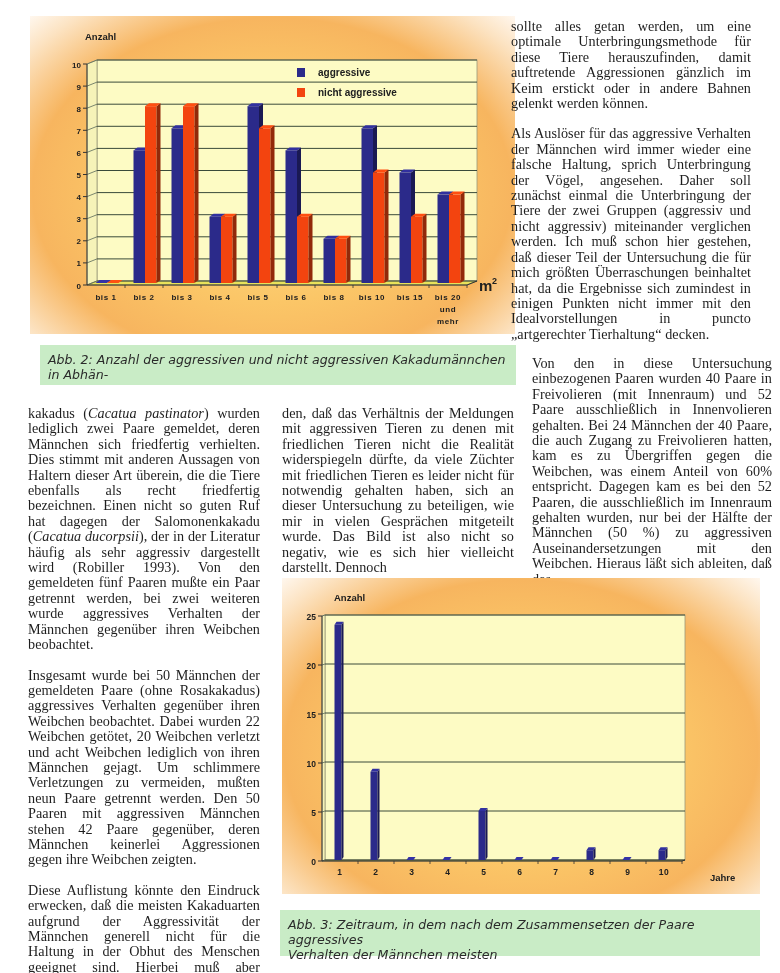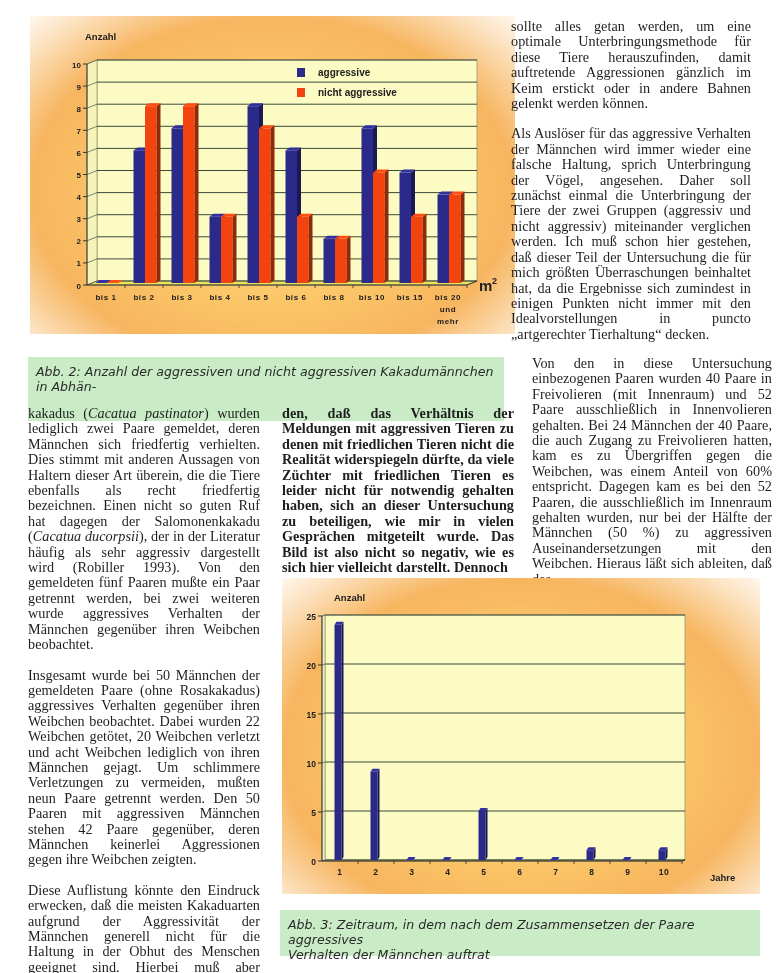--- a/index.html
+++ b/index.html
@@ -175,42 +175,42 @@
       <polygon points="419,178.6 423,175.6 434.5,175.6 430.5,178.6" fill="rgb(279,78,17)"></polygon>
       <text x="449" y="275" font-size="15" class="axis-text">m</text>
       <text x="462" y="268" font-size="9" class="axis-text">2</text>
       <rect x="267" y="52" width="8" height="9" fill="#2b2a8a"></rect>
       <text x="288" y="60" font-size="10" class="axis-text">aggressive</text>
       <rect x="267" y="72" width="8" height="9" fill="#f3440f"></rect>
       <text x="288" y="80" font-size="10" class="axis-text">nicht aggressive</text>
     </svg>
 </div>
 
-<div class="caption" style="left:28px; top:345px; width:476px; height:64px;margin-top:12px;">
+<div class="caption" style="left:40px; top:345px; width:476px; height:40px;">
   <div>Abb. 2: Anzahl der aggressiven und nicht aggressiven Kakadumännchen in Abhän-</div>
 </div>
 
 <div class="text-block" style="left:504px; top:19px; width:240px;margin-left:7px;">
   <p>sollte alles getan werden, um eine optimale Unterbringungsmethode für diese Tiere herauszufinden, damit auftretende Aggressionen gänzlich im Keim erstickt oder in andere Bahnen gelenkt werden können.</p>
   <p>Als Auslöser für das aggressive Verhalten der Männchen wird immer wieder eine falsche Haltung, sprich Unterbringung der Vögel, angesehen. Daher soll zunächst einmal die Unterbringung der Tiere der zwei Gruppen (aggressiv und nicht aggressiv) miteinander verglichen werden. Ich muß schon hier gestehen, daß dieser Teil der Untersuchung die für mich größten Überraschungen beinhaltet hat, da die Ergebnisse sich zumindest in einigen Punkten nicht immer mit den Idealvorstellungen in puncto „artgerechter Tierhaltung“ decken.</p>
 </div>
 
 <div class="text-block" style="left:532px; top:356px; width:240px;">
   <p>Von den in diese Untersuchung einbezogenen Paaren wurden 40 Paare in Freivolieren (mit Innenraum) und 52 Paare ausschließlich in Innenvolieren gehalten. Bei 24 Männchen der 40 Paare, die auch Zugang zu Freivolieren hatten, kam es zu Übergriffen gegen die Weibchen, was einem Anteil von 60% entspricht. Dagegen kam es bei den 52 Paaren, die ausschließlich im Innenraum gehalten wurden, nur bei der Hälfte der Männchen (50 %) zu aggressiven Auseinandersetzungen mit den Weibchen. Hieraus läßt sich ableiten, daß das</p>
 </div>
 
 <div class="text-block" style="left:28px; top:406px; width:232px;">
   <p>
     <span>kakadus (</span><em>Cacatua pastinator</em><span>) wurden lediglich zwei Paare gemeldet, deren Männchen sich friedfertig verhielten. Dies stimmt mit anderen Aussagen von Haltern dieser Art überein, die die Tiere ebenfalls als recht friedfertig bezeichnen. Einen nicht so guten Ruf hat dagegen der Salomonenkakadu (</span><em>Cacatua ducorpsii</em><span>), der in der Literatur häufig als sehr aggressiv dargestellt wird (Robiller 1993). Von den gemeldeten fünf Paaren mußte ein Paar getrennt werden, bei zwei weiteren wurde aggressives Verhalten der Männchen gegenüber ihren Weibchen beobachtet.</span>
   </p>
   <p>Insgesamt wurde bei 50 Männchen der gemeldeten Paare (ohne Rosakakadus) aggressives Verhalten gegenüber ihren Weibchen beobachtet. Dabei wurden 22 Weibchen getötet, 20 Weibchen verletzt und acht Weibchen lediglich von ihren Männchen gejagt. Um schlimmere Verletzungen zu vermeiden, mußten neun Paare getrennt werden. Den 50 Paaren mit aggressiven Männchen stehen 42 Paare gegenüber, deren Männchen keinerlei Aggressionen gegen ihre Weibchen zeigten.</p>
   <p>Diese Auflistung könnte den Eindruck erwecken, daß die meisten Kakaduarten aufgrund der Aggressivität der Männchen generell nicht für die Haltung in der Obhut des Menschen geeignet sind. Hierbei muß aber berücksichtigt wer-</p>
 </div>
 
-<div class="text-block" style="left:282px; top:406px; width:232px;font-weight:bold;">
+<div class="text-block" style="left:282px; top:406px; width:232px;">
   <p>den, daß das Verhältnis der Meldungen mit aggressiven Tieren zu denen mit friedlichen Tieren nicht die Realität widerspiegeln dürfte, da viele Züchter mit friedlichen Tieren es leider nicht für notwendig gehalten haben, sich an dieser Untersuchung zu beteiligen, wie mir in vielen Gesprächen mitgeteilt wurde. Das Bild ist also nicht so negativ, wie es sich hier vielleicht darstellt. Dennoch</p>
 </div>
 
 <div class="chart-frame" style="left:282px; top:578px; width:478px; height:316px;">
   <svg id="chart2" width="478" height="316">
       <rect x="43" y="37" width="360" height="245" fill="#fdfbc4" stroke="#9a9a7a" stroke-width="0.8"></rect>
       <polygon points="40,38 43,37 43,282 40,283" fill="#f6f3b8" stroke="#9a9a7a" stroke-width="0.8"></polygon>
       <polygon points="40,283 43,282 403,282 400,283" fill="#e9e25a" stroke="#8c8c60" stroke-width="0.8"></polygon>
       <line x1="43" y1="282" x2="403" y2="282" stroke="#3a4a3a" stroke-width="1"></line>
       <line x1="40" y1="283" x2="43" y2="282" stroke="#5a6a5a" stroke-width="0.8"></line>
@@ -279,14 +279,14 @@
       <text x="382" y="297" text-anchor="middle" font-size="8.5" class="axis-text" letter-spacing="0.6">10</text>
       <rect x="376.5" y="272.2" width="7" height="9.8" fill="#2b2a8a"></rect>
       <polygon points="383.5,272.2 385.5,269.2 385.5,279 383.5,282" fill="rgb(26,25,83)"></polygon>
       <polygon points="376.5,272.2 378.5,269.2 385.5,269.2 383.5,272.2" fill="rgb(49,48,159)"></polygon>
       <text x="428" y="303" font-size="9.5" class="axis-text">Jahre</text>
     </svg>
 </div>
 
 <div class="caption" style="left:280px; top:910px; width:480px; height:46px;font-style:italic;">
   <div>Abb. 3: Zeitraum, in dem nach dem Zusammensetzen der Paare aggressives</div>
-  <div>Verhalten der Männchen auftrat</div>
+  <div>Verhalten der Männchen meisten</div>
 </div>
 
 </body></html>

